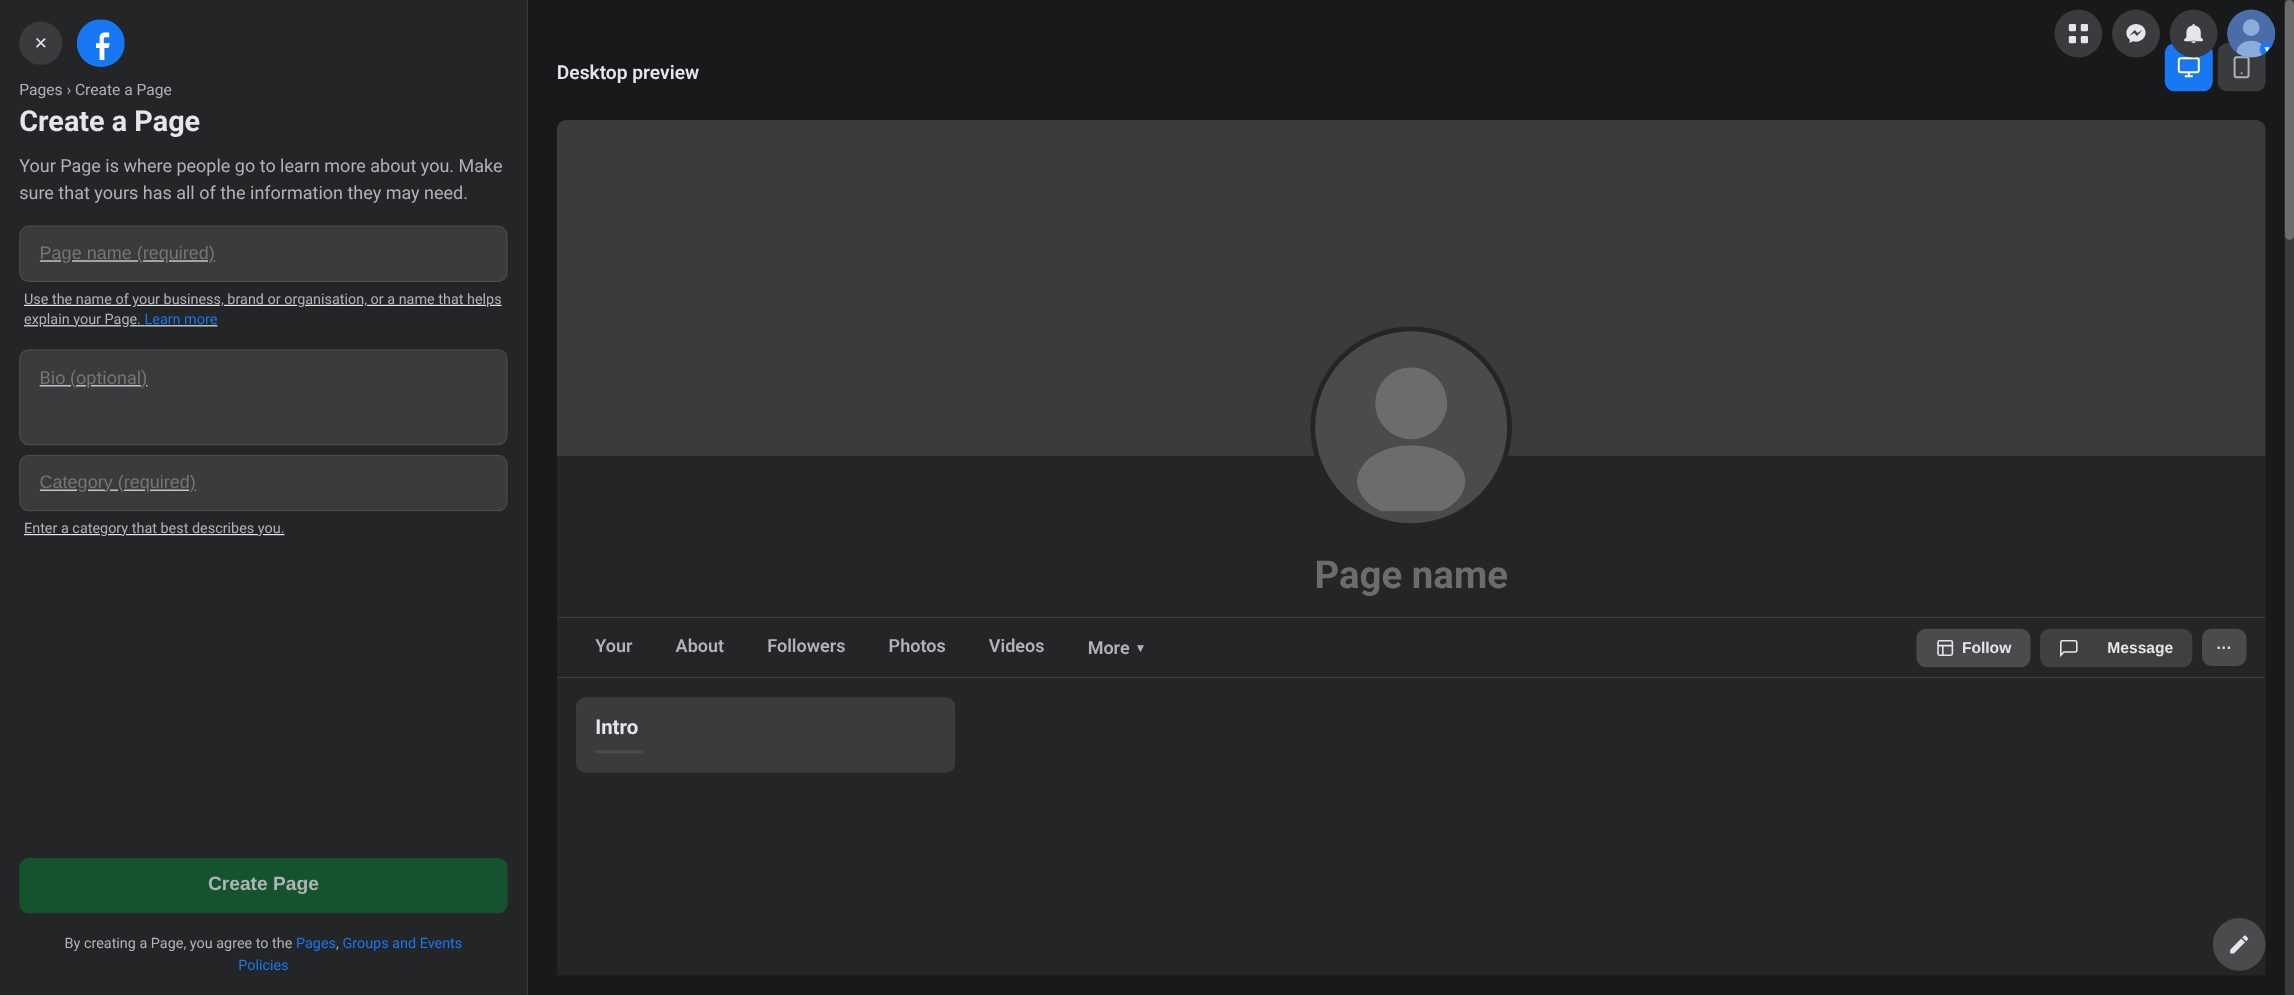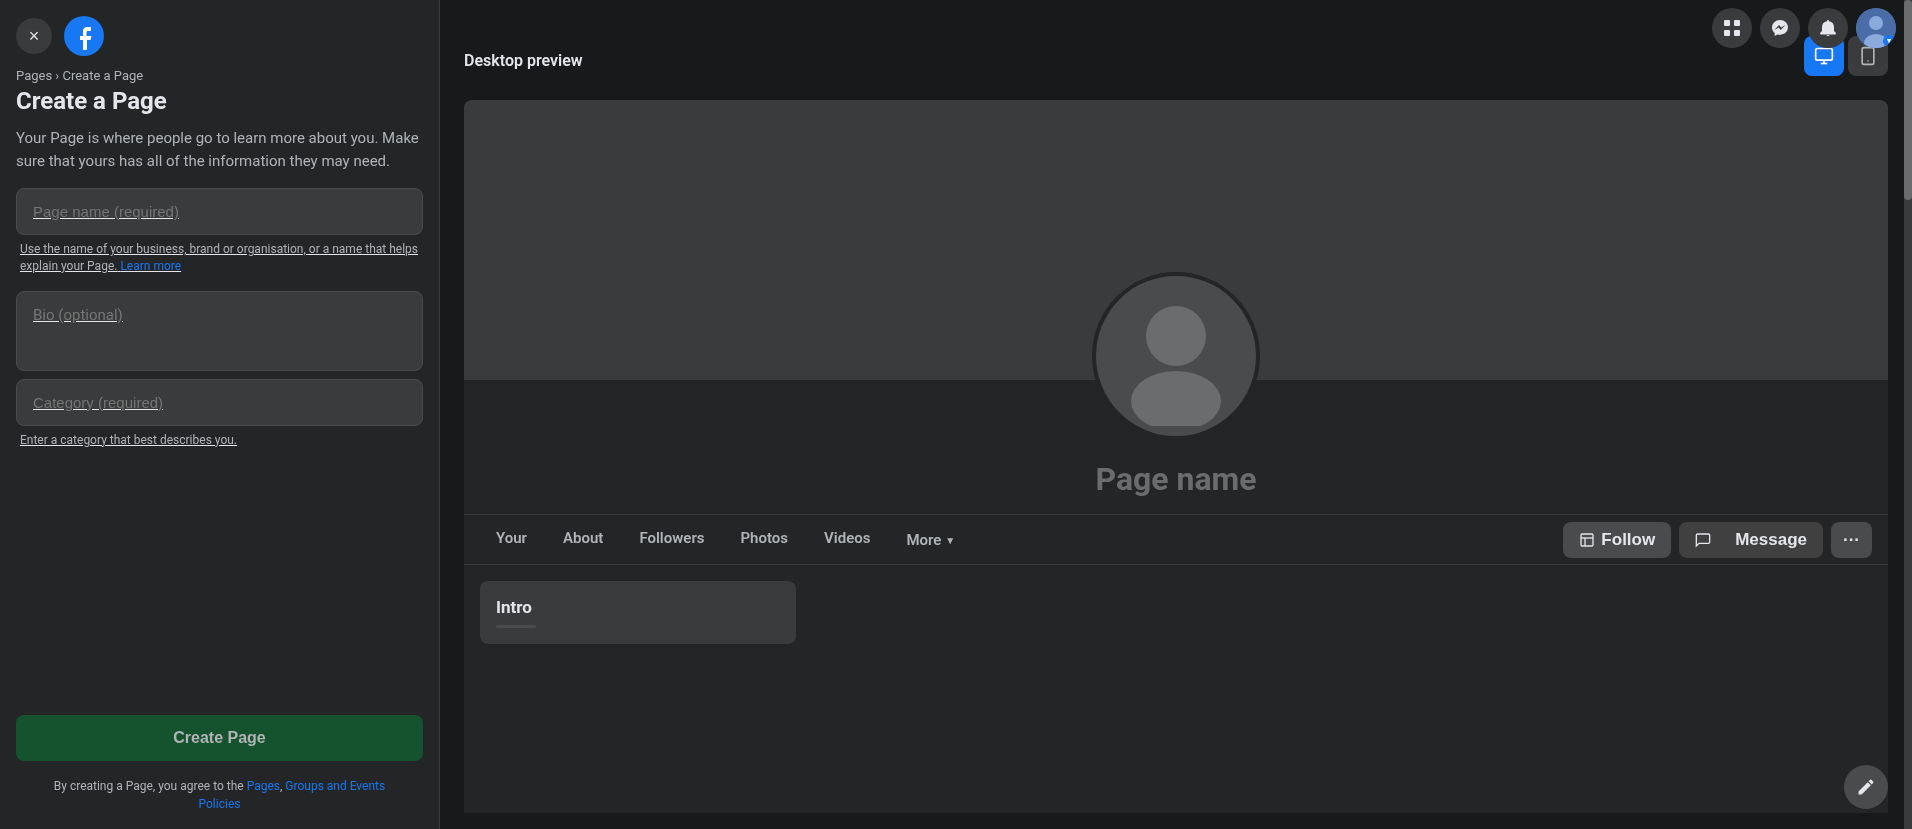--- a/index.html
+++ b/index.html
@@ -304,21 +304,21 @@
       display: flex;
       gap: 8px;
       align-items: center;
     }
 
     .action-btn {
       padding: 8px 16px;
       border-radius: 8px;
       border: none;
       cursor: pointer;
-      font-size: 17px;
+      font-size: 13px;
       font-weight: 600;
       display: flex;
       align-items: center;
       gap: 6px;
     }
 
     .follow-btn {
       background: #4a4b4c;
       color: #e4e6eb;
     }

